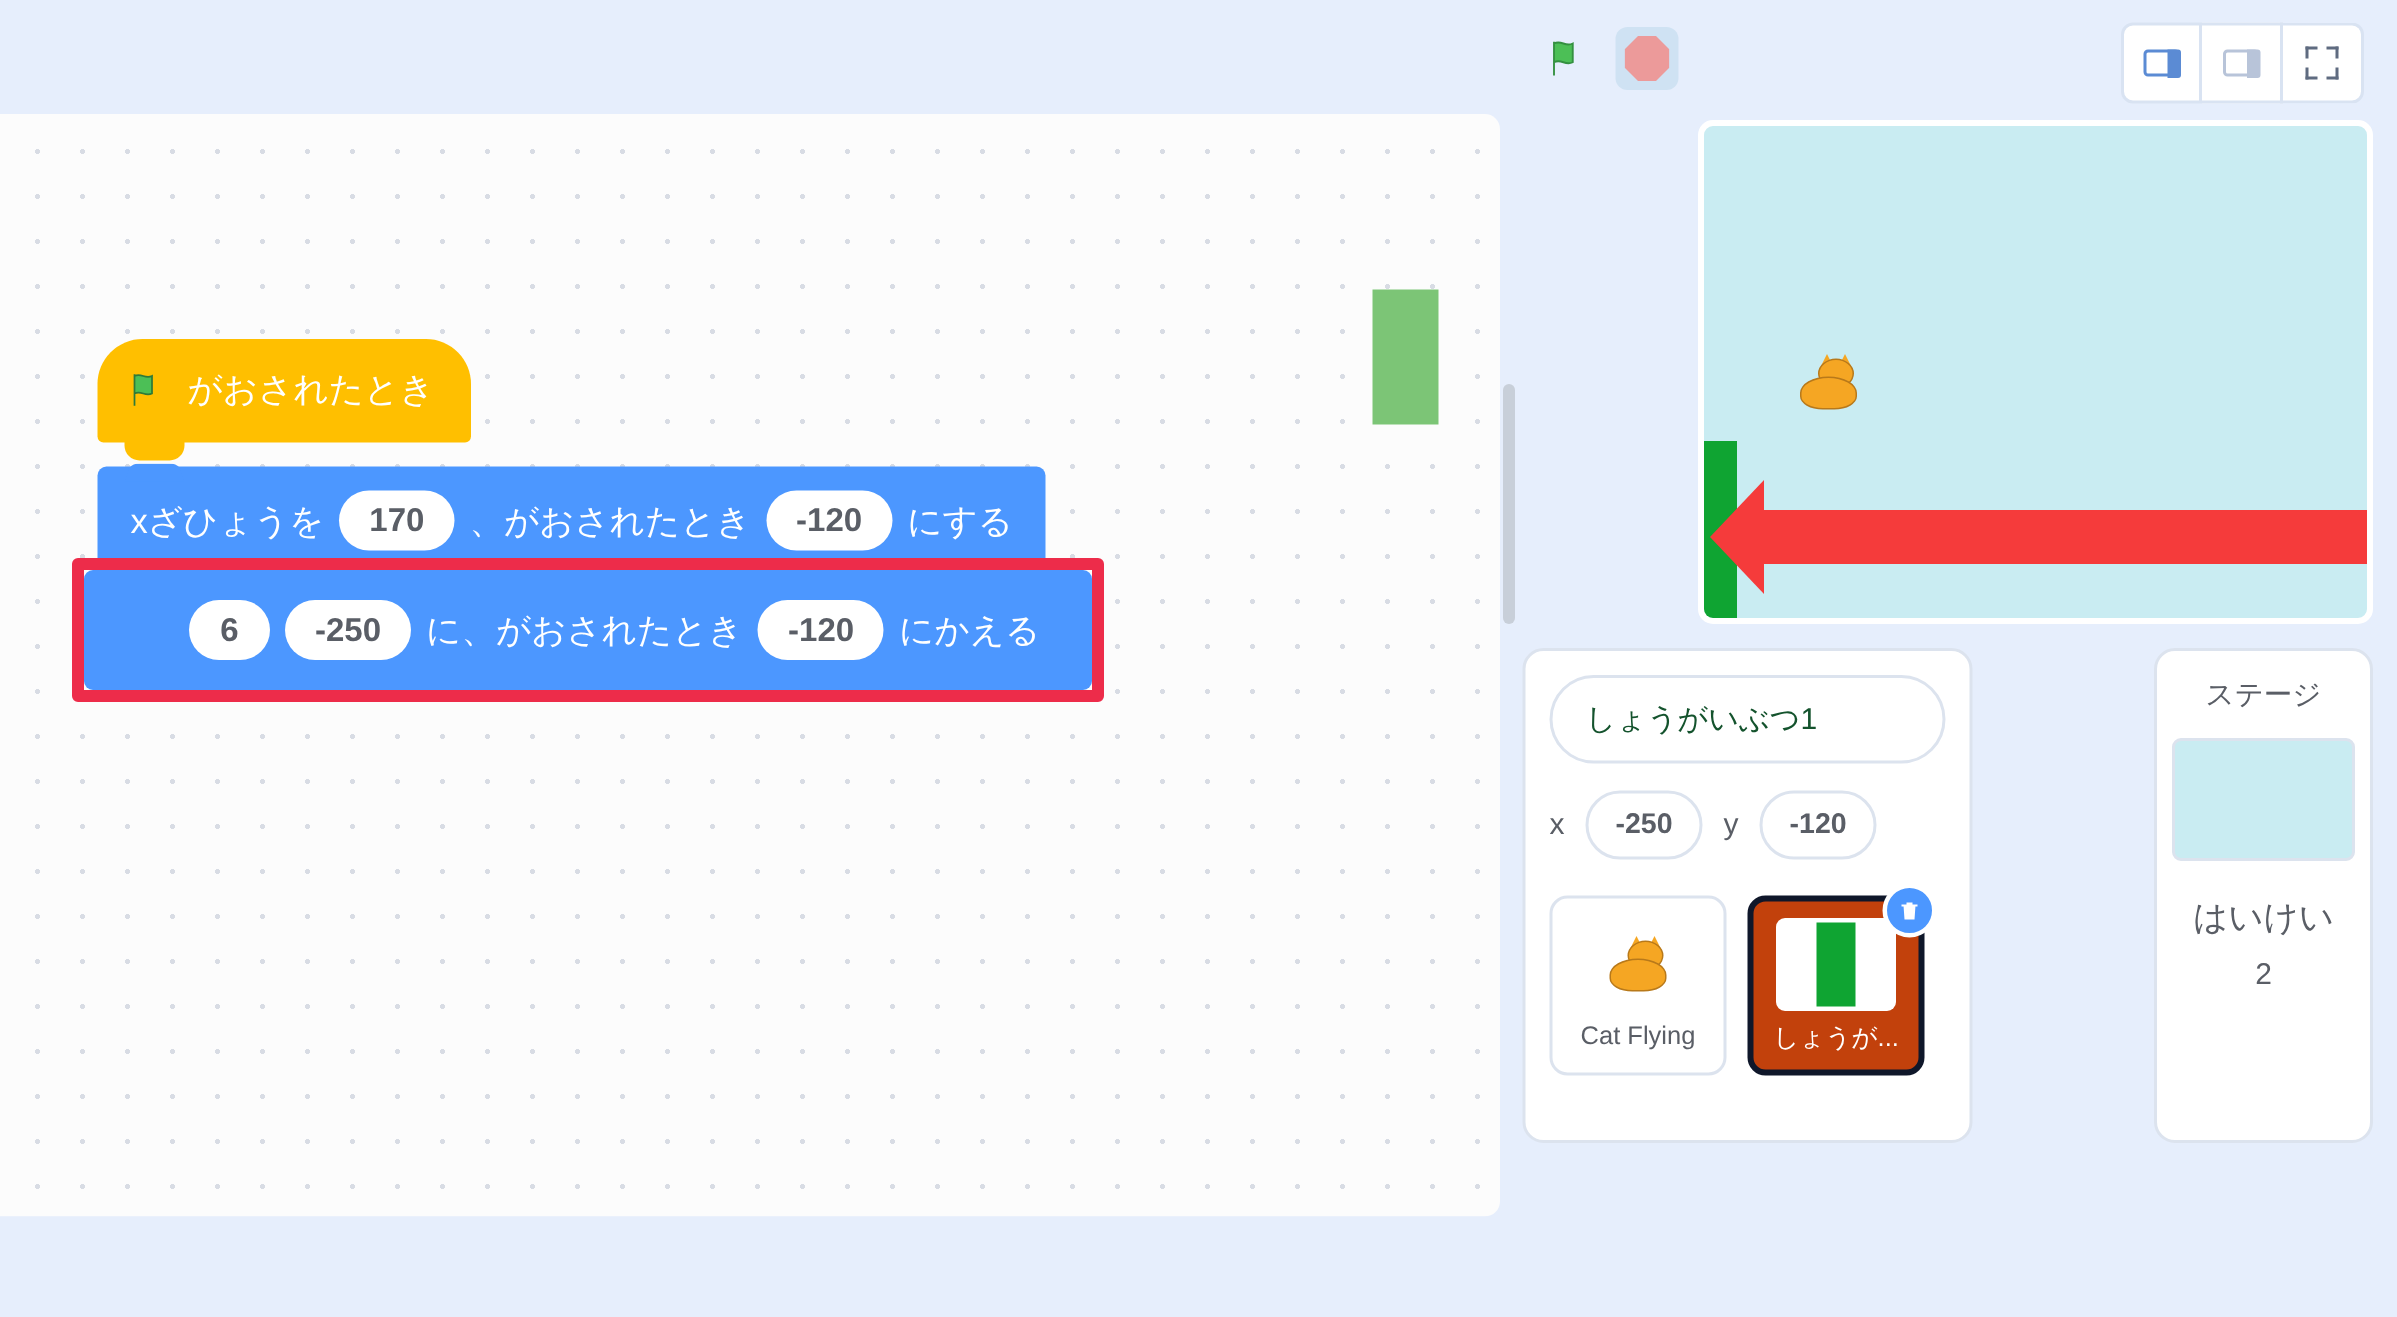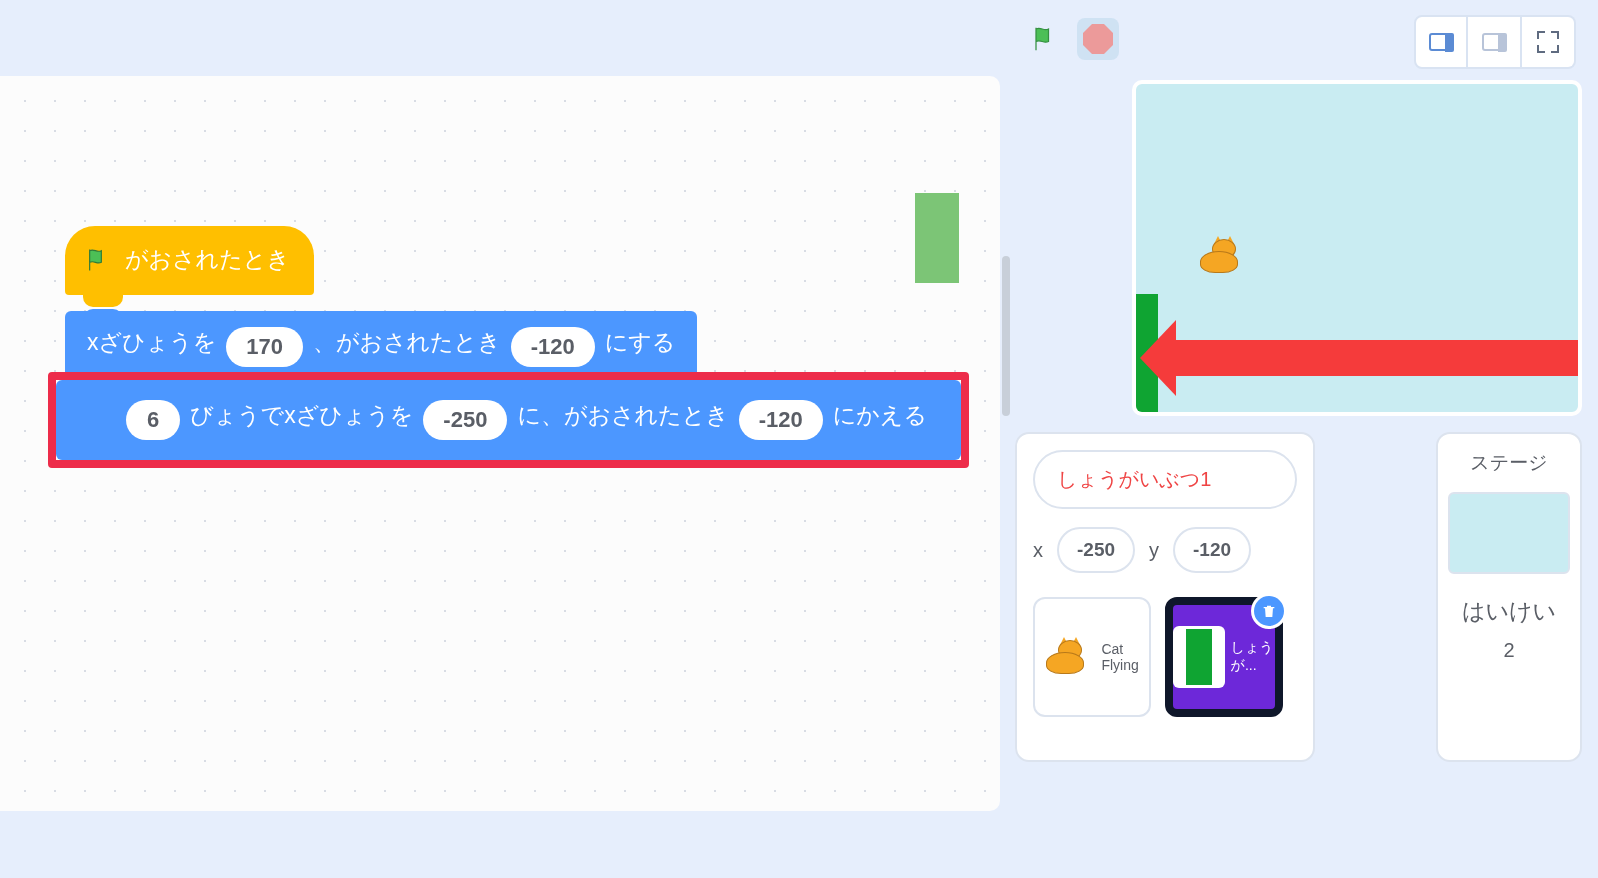--- a/index.html
+++ b/index.html
@@ -107,20 +107,21 @@
   
   .motion-block {
     position: absolute;
     background: #4c97ff;
     color: #fff;
     font-size: 23px;
     font-weight: 500;
     padding: 16px 22px;
     border-radius: 6px;
     display: flex;
+    align-items: center;
     gap: 10px;
     cursor: grab;
     white-space: nowrap;
   }
   .motion-block::before {
     content:"";
     position:absolute;
     top:-2px; left:18px;
     width:40px; height:12px;
     background: inherit;
@@ -216,21 +217,21 @@
     border: 2px solid #dce3ee;
     border-radius: 14px;
     padding: 16px;
   }
   .sprite-name-input {
     width: 100%;
     border: 2px solid #dce3ee;
     border-radius: 30px;
     padding: 14px 22px;
     font-size: 20px;
-    color: #ef4444;
+    color: #14532d;
     font-weight: 500;
     cursor: text;
   }
   .coord-row {
     display: flex;
     align-items: center;
     gap: 14px;
     margin-top: 18px;
     font-size: 20px;
     color: #5a5e66;
@@ -251,32 +252,32 @@
     display: flex;
     gap: 14px;
     margin-top: 24px;
   }
   .sprite-tile {
     width: 118px; height: 120px;
     border: 2px solid #dce3ee;
     border-radius: 12px;
     background: #fff;
     display: flex;
-    flex-direction: row;
+    flex-direction: column;
     align-items: center;
     justify-content: center;
     gap: 6px;
-    font-size: 14px;
+    font-size: 17px;
     color: #5a5e66;
     cursor: pointer;
     position: relative;
   }
   .sprite-tile.selected {
-    border: 8px solid #0f172a;
-    background: #6d28d9;
+    border: 4px solid #0f172a;
+    background: #c2410c;
     color: #fff;
   }
   .sprite-tile.selected .tile-preview { background:#fff; border-radius:6px; }
   .tile-preview {
     width: 80px; height: 62px;
     display: flex; align-items:center; justify-content:center;
     font-size: 38px;
   }
   .obstacle-preview { width: 26px; height: 56px; background:#0fa432; }
   .delete-badge {
@@ -392,21 +393,20 @@
     <span>xざひょうを</span>
     <span class="num-input">170</span>
     <span>、がおされたとき</span>
     <span class="num-input">-120</span>
     <span>にする</span>
   </div>
 
   <div class="block-glide-wrap">
     <div class="motion-block block-glide">
       <span class="num-input">6</span>
-      <span>びょうでxざひょうを</span>
       <span class="num-input">-250</span>
       <span>に、がおされたとき</span>
       <span class="num-input">-120</span>
       <span>にかえる</span>
     </div>
   </div>
 
   <div class="scrollbar"></div>
 </div>
 

